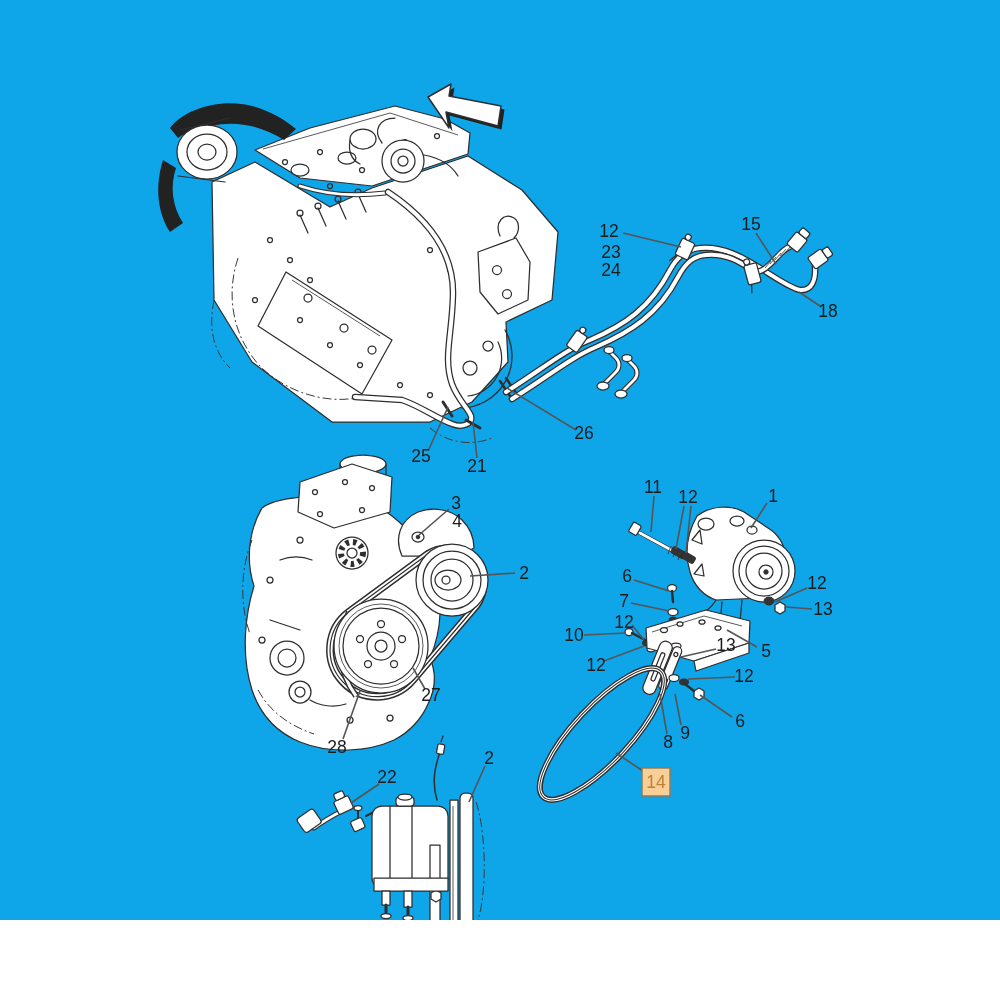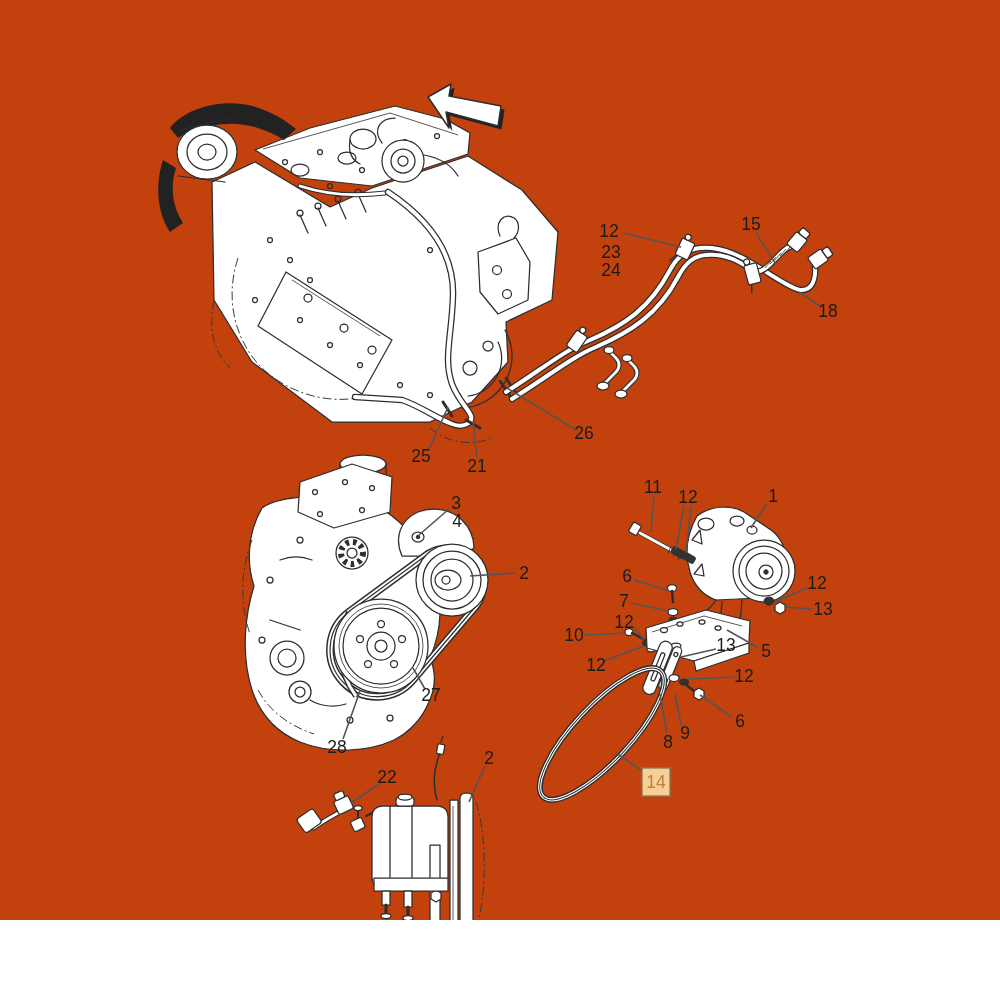--- a/index.html
+++ b/index.html
@@ -1,16 +1,16 @@
 <!DOCTYPE html>
 <html><head>
 <meta charset="utf-8">
 <style>
   html,body{margin:0;padding:0;background:#ffffff;}
-  .stage{position:relative;width:1000px;height:920px;background:#c2410c;overflow:hidden;}
+  .stage{position:relative;width:1000px;height:920px;background:#0ea5e9;overflow:hidden;}
   svg{display:block;}
 
   
   .ln{stroke:#2e2e2e;fill:none;stroke-width:1.25;stroke-linecap:round;stroke-linejoin:round}
   .fw{stroke:#2e2e2e;fill:#ffffff;stroke-width:1.25;stroke-linejoin:round}
   .dk{fill:#222222;stroke:none}
   .dkf{fill:#333333;stroke:#2e2e2e;stroke-width:1}
   .ph{stroke:#3a3a3a;fill:none;stroke-width:1;stroke-dasharray:9 3 2 3}
   .thin{stroke:#2e2e2e;fill:none;stroke-width:.8}
 

